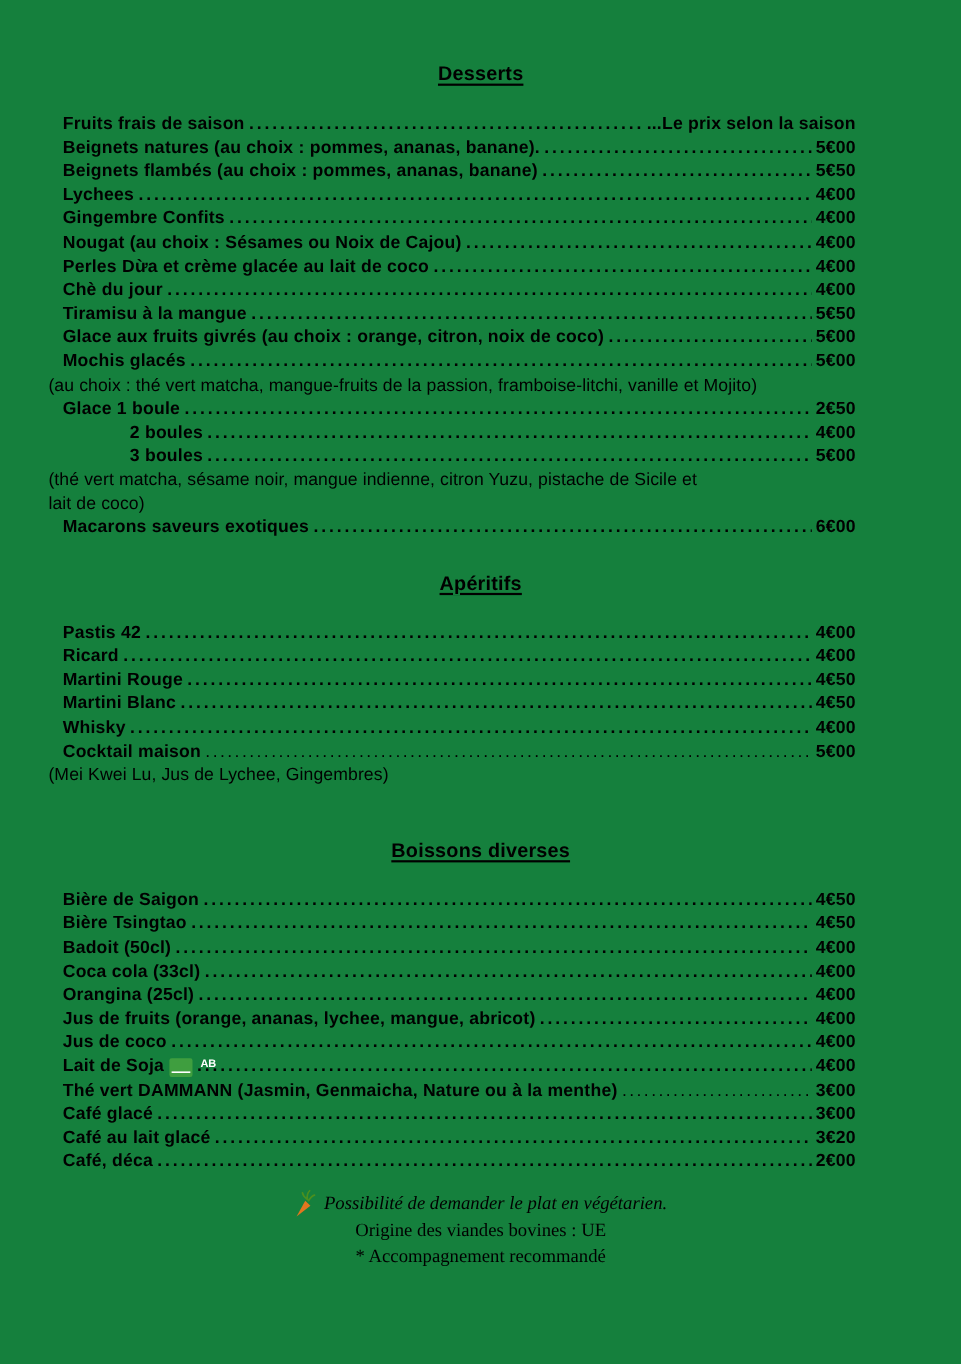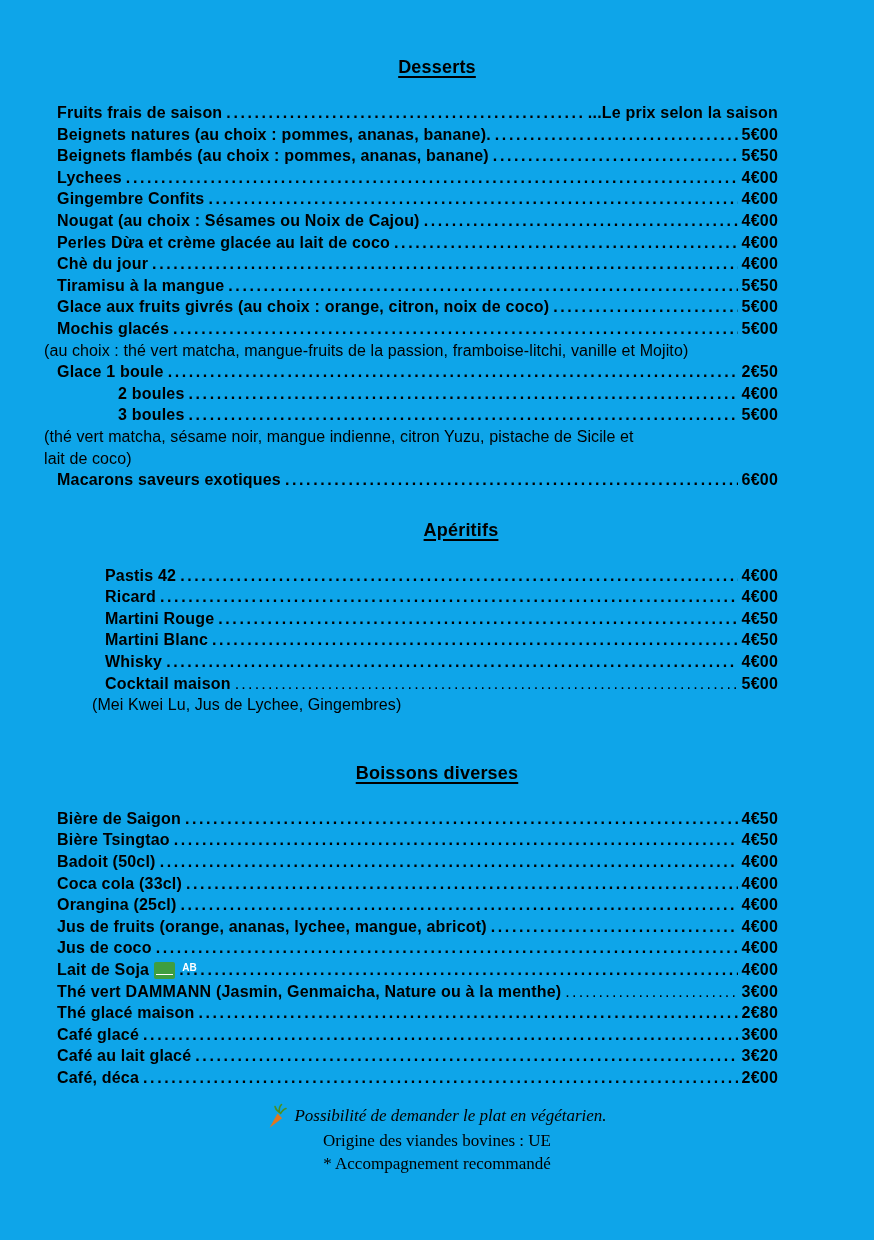--- a/index.html
+++ b/index.html
@@ -5,28 +5,28 @@
   html, body {
     margin: 0;
     padding: 0;
     background: #ffffff;
   }
   .page {
     position: relative;
     width: 874px;
     height: 1240px;
     box-sizing: border-box;
-    background: #0ea5e9;
+    background: #15803d;
     color: #000000;
     padding: 56px 96px 0 44px;
     font-family: "Liberation Sans", sans-serif;
     overflow: hidden;
   }
   .menu-section { margin-top: 0; }
-  .menu-section:nth-of-type(2) { margin-top: 28px; margin-left: 48px; }
+  .menu-section:nth-of-type(2) { margin-top: 28px; }
   .menu-section:nth-of-type(3) { margin-top: 46px; }
 
   .section-title {
     margin: 0 0 0 52px;            
     font-size: 18px;
     line-height: 22px;
     font-weight: 700;
     text-align: center;
     text-decoration: underline;
     text-decoration-thickness: 2px;
@@ -354,26 +354,20 @@
     <span class="price">4€00</span>
   </div>
 
   <div class="row light-dots">
     <span class="name">Thé vert DAMMANN (Jasmin, Genmaicha, Nature ou à la menthe)</span>
 
     <span class="dots"></span>
     <span class="price">3€00</span>
   </div>
 
-  <div class="row">
-    <span class="name">Thé glacé maison</span>
-
-    <span class="dots"></span>
-    <span class="price">2€80</span>
-  </div>
 
   <div class="row">
     <span class="name">Café glacé</span>
 
     <span class="dots"></span>
     <span class="price">3€00</span>
   </div>
 
   <div class="row">
     <span class="name">Café au lait glacé</span>

